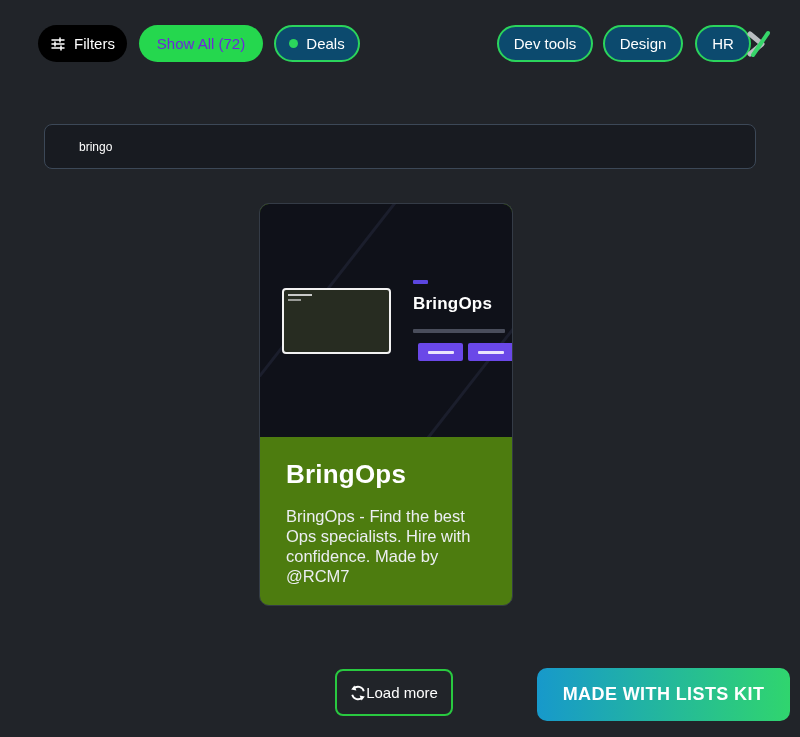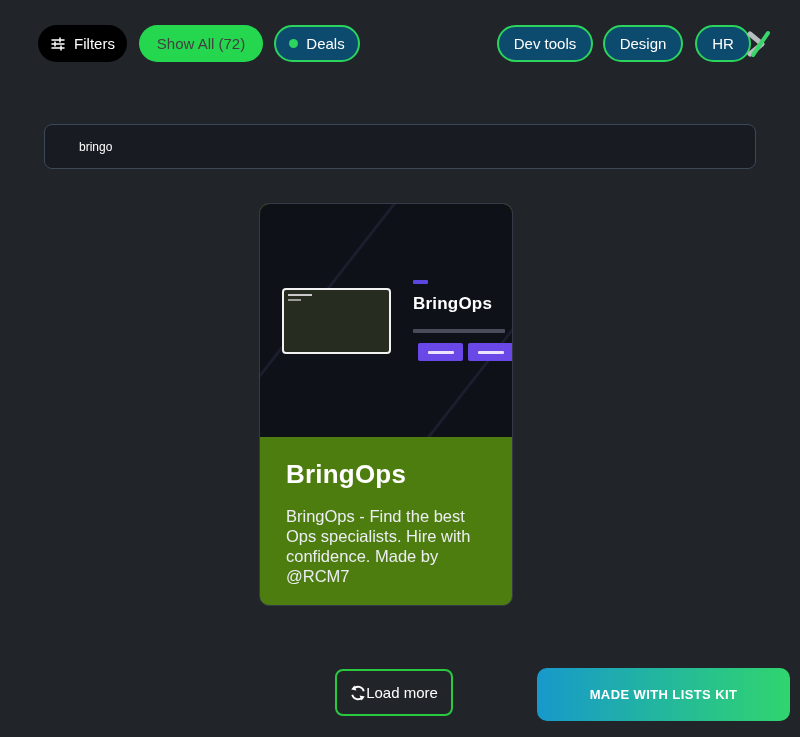--- a/index.html
+++ b/index.html
@@ -22,21 +22,21 @@
     display: inline-flex;
     align-items: center;
     justify-content: center;
     gap: 8px;
     font-size: 15px;
     color: #ffffff;
     white-space: nowrap;
     cursor: pointer;
   }
   .pill-filters { left: 38px; width: 89px; background: #000000; }
-  .pill-showall { left: 139px; width: 124px; background: #25d74e; color: #404040; font-weight: 400; }
+  .pill-showall { left: 139px; width: 124px; background: #25d74e; color: #6d28d9; font-weight: 400; }
   .pill-cat { background: #0c4a6e; border: 2px solid #2bd45c; text-align: right; }
   .pill-deals { left: 274px; width: 86px; }
   .pill-productivity { left: 372px; width: 115px; }
   .pill-devtools { left: 497px; width: 96px; }
   .pill-design { left: 603px; width: 80px; }
   .pill-hr { left: 695px; width: 56px; }
   .green-dot {
     width: 9px; height: 9px; border-radius: 50%;
     background: #2bd45c; display: inline-block;
   }
@@ -151,21 +151,21 @@
     display: flex; align-items: center; justify-content: center; 
     cursor: pointer;
   }
   .made-badge {
     position: absolute;
     left: 537px; top: 668px;
     width: 253px; height: 53px;
     background: linear-gradient(90deg, #1799cb 0%, #30d56e 100%);
     border-radius: 10px;
     display: flex; align-items: center; justify-content: center;
-    color: #ffffff; font-size: 13px; font-weight: 700;
+    color: #ffffff; font-size: 18px; font-weight: 700;
     letter-spacing: .4px; white-space: nowrap;
     cursor: pointer;
   }
 </style>
 </head>
 <body>
 
 <div class="screen">
 
   <div class="pill pill-filters">

